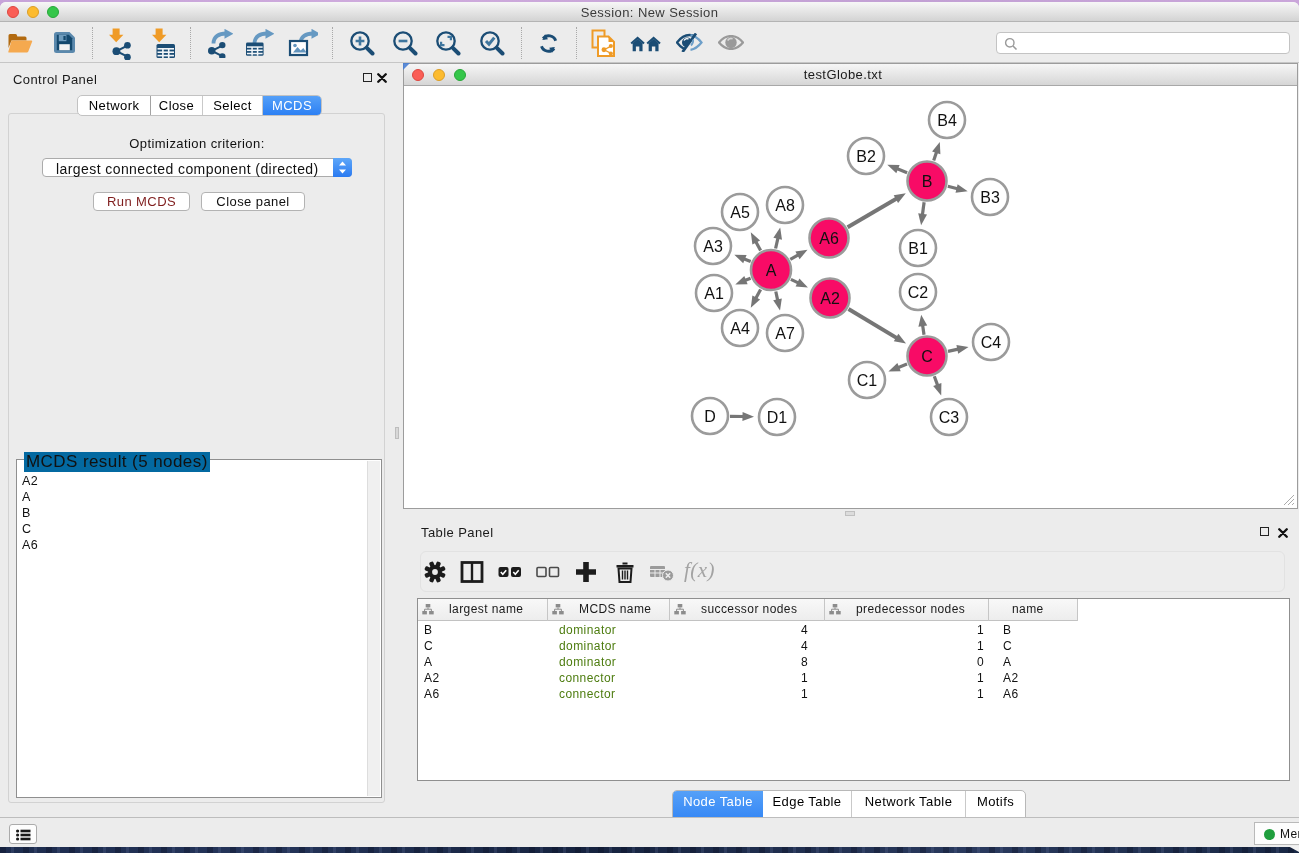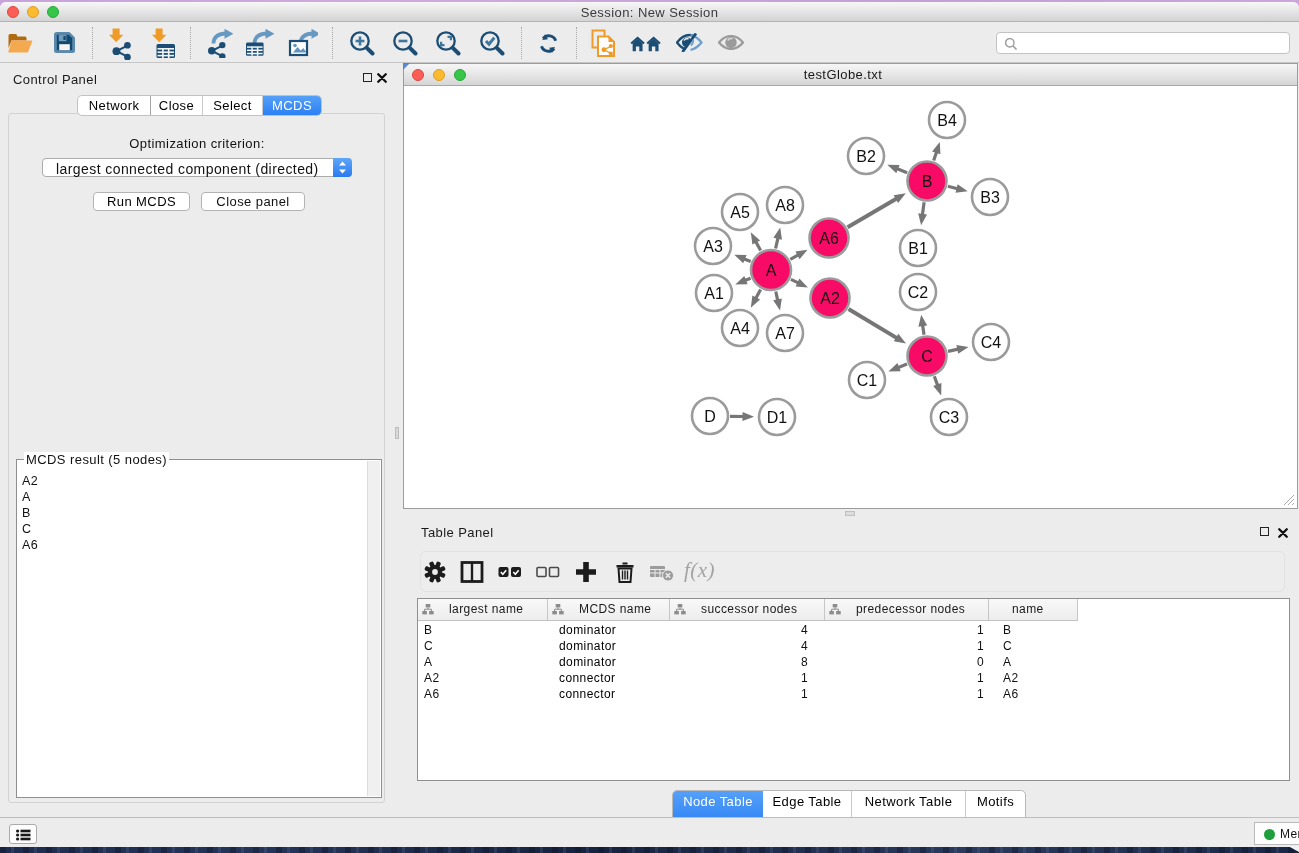--- a/index.html
+++ b/index.html
@@ -196,25 +196,25 @@
 
 <div class="abs" style="left:42px;top:158px;width:310px;height:19px;background:#fff;border:1px solid #ababab;border-radius:4px">
   <div style="position:absolute;left:13px;top:2px;font-size:14px;color:#111">largest connected component (directed)</div>
   <div style="position:absolute;right:-1px;top:-1px;width:19px;height:19px;border-radius:0 4px 4px 0;background:linear-gradient(#5ea7f9,#2a7af1)">
     <svg width="19" height="19" viewBox="0 0 19 19">
         <path d="M6 7.6 L9.5 3.6 L13 7.6 Z M6 11.4 L9.5 15.4 L13 11.4 Z" fill="#fff"></path>
       </svg>
   </div>
 </div>
 
-<div class="abs" style="left:93px;top:192px;width:97px;height:19px;background:#fff;border:1px solid #b3b3b3;border-radius:4px;font-size:13px;text-align:center;line-height:18px;color:#000000">Run MCDS</div>
+<div class="abs" style="left:93px;top:192px;width:97px;height:19px;background:#fff;border:1px solid #b3b3b3;border-radius:4px;font-size:13px;text-align:center;line-height:18px;color:#7f1d1d">Run MCDS</div>
 <div class="abs" style="left:201px;top:192px;width:104px;height:19px;background:#fff;border:1px solid #b3b3b3;border-radius:4px;font-size:13px;text-align:center;line-height:18px;color:#111">Close panel</div>
 
 <div class="abs" style="left:16px;top:459px;width:366px;height:339px;border:1px solid #8f8f8f;background:#fff"></div>
-<div class="abs" style="left:24px;top:452px;font-size:13px;color:#111;background:#ffffff;padding:0 2px">MCDS result (5 nodes)</div>
+<div class="abs" style="left:24px;top:452px;font-size:17px;color:#111;background:#0369a1;padding:0 2px">MCDS result (5 nodes)</div>
 <div class="abs" style="left:367px;top:461px;width:13px;height:335px;background:#f0f0f0;border-left:1px solid #ddd"></div>
 <div class="abs" style="left:22px;top:473px;font-size:12.5px;line-height:16px;color:#111">A2<br>A<br>B<br>C<br>A6</div>
 
 <div class="abs" style="left:395px;top:427px;width:4px;height:12px;background:#d8d8d8;border:1px solid #bdbdbd"></div>
 
 <svg class="abs" style="left:403px;top:63px;z-index:5" width="7" height="7" viewBox="0 0 7 7">
     <path d="M0 0 H7 L0 7 Z" fill="#4a7fd4" opacity="0.9"></path>
   </svg>
 <div class="abs" style="left:403px;top:63px;width:895px;height:446px;background:#fff;border:1px solid #9c9c9c">
   <div style="position:absolute;left:0;top:0;right:0;height:22px;background:linear-gradient(#f6f6f6,#d6d6d6);border-bottom:1px solid #a8a8a8">
@@ -410,21 +410,21 @@
     </g>
     <path d="M6 3.4 V5.2 M2.6 7 V5.2 H9.4 V7" fill="none" stroke="#8c8c8c" stroke-width="1"></path>
   </svg>
 <div class="abs" style="left:449px;top:602px;width:100px;font-size:12px;color:#1a1a1a">largest name</div>
 <div class="abs" style="left:579px;top:602px;width:100px;font-size:12px;color:#1a1a1a">MCDS name</div>
 <div class="abs" style="left:701px;top:602px;width:120px;font-size:12px;color:#1a1a1a">successor nodes</div>
 <div class="abs" style="left:856px;top:602px;width:130px;font-size:12px;color:#1a1a1a">predecessor nodes</div>
 <div class="abs" style="left:1012px;top:602px;width:60px;font-size:12px;color:#1a1a1a">name</div>
 
 <div class="abs" style="left:424px;top:622px;font-size:12px;line-height:16px;color:#111">B<br>C<br>A<br>A2<br>A6</div>
-<div class="abs" style="left:559px;top:622px;font-size:12px;line-height:16px;color:#000000">dominator<br>dominator<br>dominator<br>connector<br>connector</div>
+<div class="abs" style="left:559px;top:622px;font-size:12px;line-height:16px;color:#4d7c0f">dominator<br>dominator<br>dominator<br>connector<br>connector</div>
 <div class="abs" style="left:748px;top:622px;width:60px;font-size:12px;line-height:16px;color:#111;text-align:right">4<br>4<br>8<br>1<br>1</div>
 <div class="abs" style="left:924px;top:622px;width:60px;font-size:12px;line-height:16px;color:#111;text-align:right">1<br>1<br>0<br>1<br>1</div>
 <div class="abs" style="left:1003px;top:622px;font-size:12px;line-height:16px;color:#111">B<br>C<br>A<br>A2<br>A6</div>
 
 <div class="abs" style="left:672px;top:790px;height:38px;display:flex;font-size:13px;border-radius:5px;overflow:hidden;border:1px solid #b8b8b8;background:#fff">
   <div style="width:90px;line-height:21px;text-align:center;background:linear-gradient(#55a0f8,#2c80f4);color:#fff">Node Table</div>
   <div style="width:89px;line-height:21px;text-align:center;border-right:1px solid #c9c9c9">Edge Table</div>
   <div style="width:114px;line-height:21px;text-align:center;border-right:1px solid #c9c9c9">Network Table</div>
   <div style="width:59px;line-height:21px;text-align:center">Motifs</div>
 </div>

